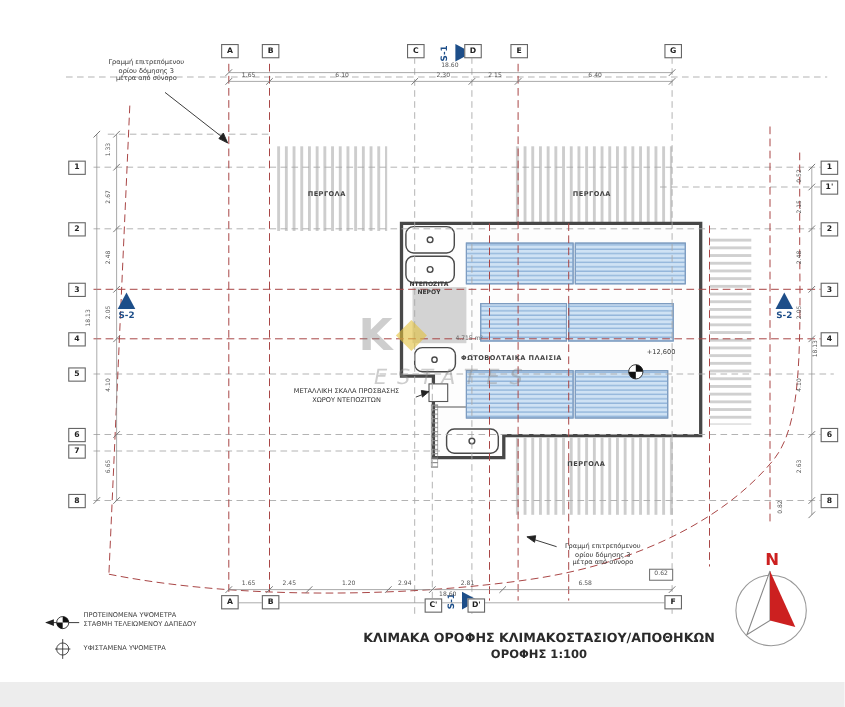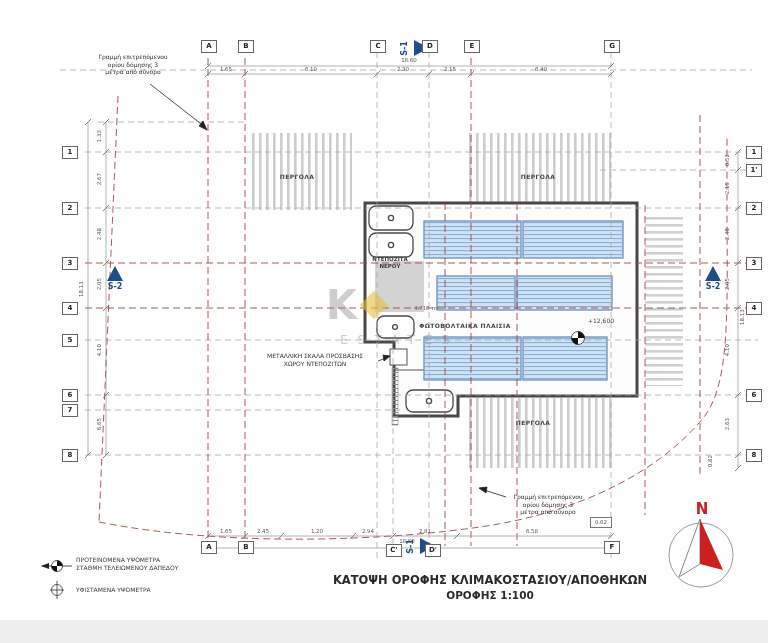--- a/index.html
+++ b/index.html
@@ -14,21 +14,21 @@
   .mk{position:absolute;width:14px;height:11px;border:1px solid #666;background:#fff;
       font-size:7px;font-weight:bold;color:#222;text-align:center;line-height:11px;}
   .sec{position:absolute;color:#1d4e89;font-weight:bold;font-size:8px;}
   .secv{transform:rotate(-90deg);}
   .lbl{position:absolute;font-size:6px;font-weight:bold;color:#444;text-align:center;letter-spacing:.4px;}
   .ann{position:absolute;font-size:6px;color:#333;text-align:center;line-height:7.5px;white-space:normal;}
   .wm{position:absolute;display:flex;align-items:center;font-size:40px;font-weight:bold;
       color:rgba(125,125,125,.38);letter-spacing:2px;}
   .wm .dia{display:inline-block;width:20px;height:20px;margin:0 5px;background:rgba(226,194,60,.6);
       transform:rotate(45deg);}
-  .wm2{position:absolute;font-size:13px;color:rgba(135,135,135,.42);letter-spacing:9px;}
+  .wm2{position:absolute;font-size:19px;color:rgba(135,135,135,.42);letter-spacing:9px;font-style:italic;}
   .title1{position:absolute;left:270px;top:573px;width:440px;text-align:center;
           font-size:11.5px;font-weight:bold;color:#2a2a2a;}
   .title2{position:absolute;left:270px;top:589px;width:440px;text-align:center;
           font-size:10.5px;font-weight:bold;color:#2a2a2a;}
   .north-n{position:absolute;left:688px;top:500px;width:28px;text-align:center;
            font-size:15px;font-weight:bold;color:#cc2020;}
   .obox{position:absolute;border:1px solid #777;background:#fff;font-size:5.5px;color:#555;
         text-align:center;line-height:9px;}
   .botband{position:absolute;left:0;top:620px;width:768px;height:23px;background:#ededed;}
 </style>
@@ -284,17 +284,17 @@
     <div>ορίου δόμησης 3</div>
     <div>μέτρα από σύνορο</div>
   </div>
 
   <div class="t" style="left:76px;top:556px;">ΠΡΟΤΕΙΝΟΜΕΝΑ ΥΨΟΜΕΤΡΑ</div>
   <div class="t" style="left:76px;top:564px;">ΣΤΑΘΜΗ ΤΕΛΕΙΩΜΕΝΟΥ ΔΑΠΕΔΟΥ</div>
   <div class="t" style="left:76px;top:586px;">ΥΦΙΣΤΑΜΕΝΑ ΥΨΟΜΕΤΡΑ</div>
 
   <div class="north-n">N</div>
 
-  <div class="title1">ΚΑΤΟΨΗ ΟΡΟΦΗΣ ΚΛΙΜΑΚΟΣΤΑΣΙΟΥ/ΑΠΟΘΗΚΩΝ</div>
+  <div class="title1">ΚΛΙΜΑΚΑ ΟΡΟΦΗΣ ΚΛΙΜΑΚΟΣΤΑΣΙΟΥ/ΑΠΟΘΗΚΩΝ</div>
   <div class="title2">ΟΡΟΦΗΣ 1:100</div>
 
   <div class="botband"></div>
 </div>
 
 </body></html>

